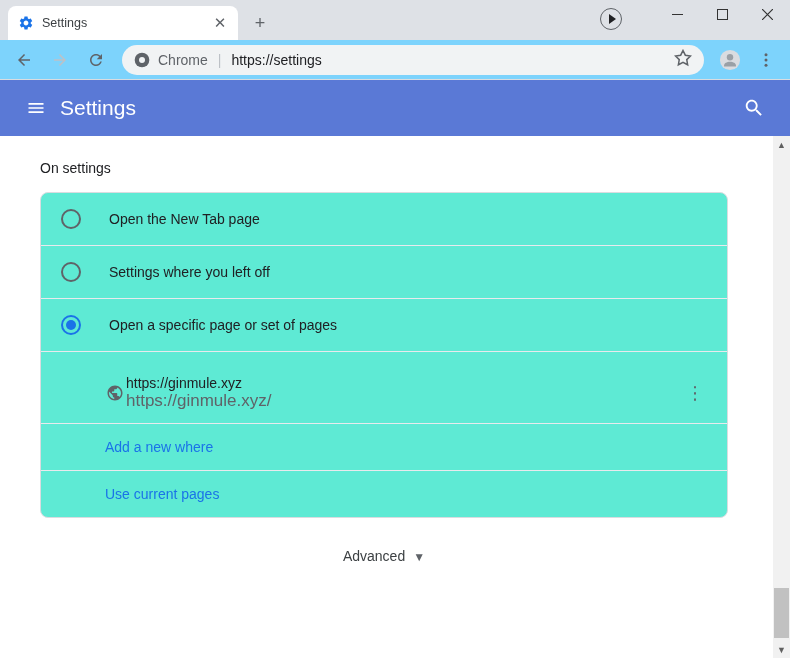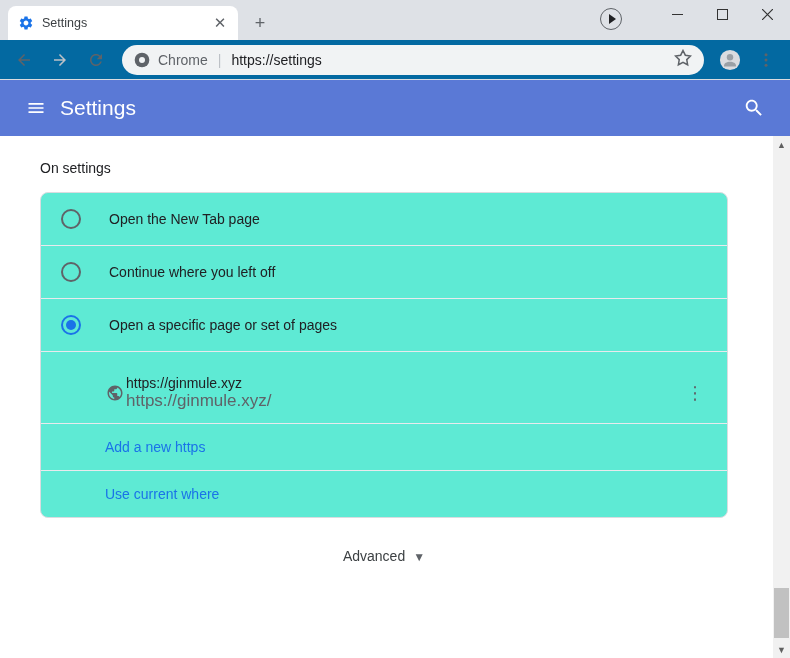--- a/index.html
+++ b/index.html
@@ -8,21 +8,21 @@
     
     .tab-bar { height: 40px; background: #dee1e6; display: flex; align-items: flex-end; padding-left: 8px; }
     .tab { background: #fff; height: 34px; width: 230px; border-radius: 8px 8px 0 0; display: flex; align-items: center; padding: 0 10px; gap: 8px; font-size: 12.5px; color: #3c4043; position: relative; }
     .tab-favicon { width: 16px; height: 16px; display: flex; align-items: center; justify-content: center; }
     .tab-close { margin-left: auto; width: 16px; height: 16px; display: flex; align-items: center; justify-content: center; cursor: pointer; color: #5f6368; font-size: 15px; }
     .new-tab-btn { width: 28px; height: 28px; display: flex; align-items: center; justify-content: center; margin-left: 8px; margin-bottom: 3px; color: #5f6368; font-size: 18px; cursor: pointer; }
     .window-controls { position: absolute; top: 0; right: 0; display: flex; height: 36px; }
     .win-ctrl { width: 45px; height: 28px; display: flex; align-items: center; justify-content: center; cursor: pointer; font-size: 14px; color: #333; }
     
     
-    .toolbar { height: 40px; background: #0369a1; display: flex; align-items: center; padding: 8px 8px; gap: 4px; border-bottom: 1px solid #dadce0; }
+    .toolbar { height: 40px; background: #7dd3fc; display: flex; align-items: center; padding: 8px 8px; gap: 4px; border-bottom: 1px solid #dadce0; }
     .nav-btn { width: 32px; height: 32px; display: flex; align-items: center; justify-content: center; color: #5f6368; cursor: pointer; border-radius: 50%; }
     .nav-btn.disabled { color: #bdc1c6; }
     .omnibox { flex: 1; height: 30px; background: #f1f3f4; border-radius: 15px; display: flex; align-items: center; padding: 0 12px; gap: 8px; margin: 0 6px; font-size: 14px; }
     .omnibox-icon { width: 16px; height: 16px; display: flex; align-items: center; justify-content: center; }
     .url-prefix { color: #5f6368; }
     .url-sep { color: #bdc1c6; padding: 0 2px; }
     .url-path { color: #202124; }
     .star-btn { margin-left: auto; color: #5f6368; }
     .toolbar-icon { width: 32px; height: 32px; display: flex; align-items: center; justify-content: center; color: #5f6368; cursor: pointer; }
     
@@ -168,45 +168,45 @@
   <div class="content-scroll">
     <div class="section-heading">On settings</div>
 
     <div class="card">
       <div class="radio-row">
         <div class="radio"></div>
         <span class="radio-label">Open the New Tab page</span>
       </div>
       <div class="radio-row">
         <div class="radio"></div>
-        <span class="radio-label">Continue where you left off</span>
+        <span class="radio-label">Settings where you left off</span>
       </div>
       <div class="radio-row">
         <div class="radio selected"></div>
         <span class="radio-label">Open a specific page or set of pages</span>
       </div>
 
       <div class="page-entry">
         <span class="globe-icon">
           <svg width="18" height="18" viewBox="0 0 24 24" fill="#5f6368">
               <path d="M12 2C6.48 2 2 6.48 2 12s4.48 10 10 10 10-4.48 10-10S17.52 2 12 2zm-1 17.93c-3.95-.49-7-3.85-7-7.93 0-.62.08-1.21.21-1.79L9 15v1c0 1.1.9 2 2 2v1.93zm6.9-2.54c-.26-.81-1-1.39-1.9-1.39h-1v-3c0-.55-.45-1-1-1H8v-2h2c.55 0 1-.45 1-1V7h2c1.1 0 2-.9 2-2v-.41c2.93 1.19 5 4.06 5 7.41 0 2.08-.8 3.97-2.1 5.39z"></path>
             </svg>
         </span>
         <div class="page-info">
           <div class="page-title-txt">https://ginmule.xyz</div>
           <div class="page-url">https://ginmule.xyz/</div>
         </div>
         <div class="page-menu">⋮</div>
       </div>
 
       <div class="link-row">
-        <span class="link-btn">Add a new https</span>
+        <span class="link-btn">Add a new where</span>
       </div>
       <div class="link-row">
-        <span class="link-btn">Use current where</span>
+        <span class="link-btn">Use current pages</span>
       </div>
     </div>
 
     <div class="advanced-row">
       <span>Advanced</span>
       <span class="adv-chevron">▼</span>
     </div>
   </div>
 
   <div class="scrollbar">

